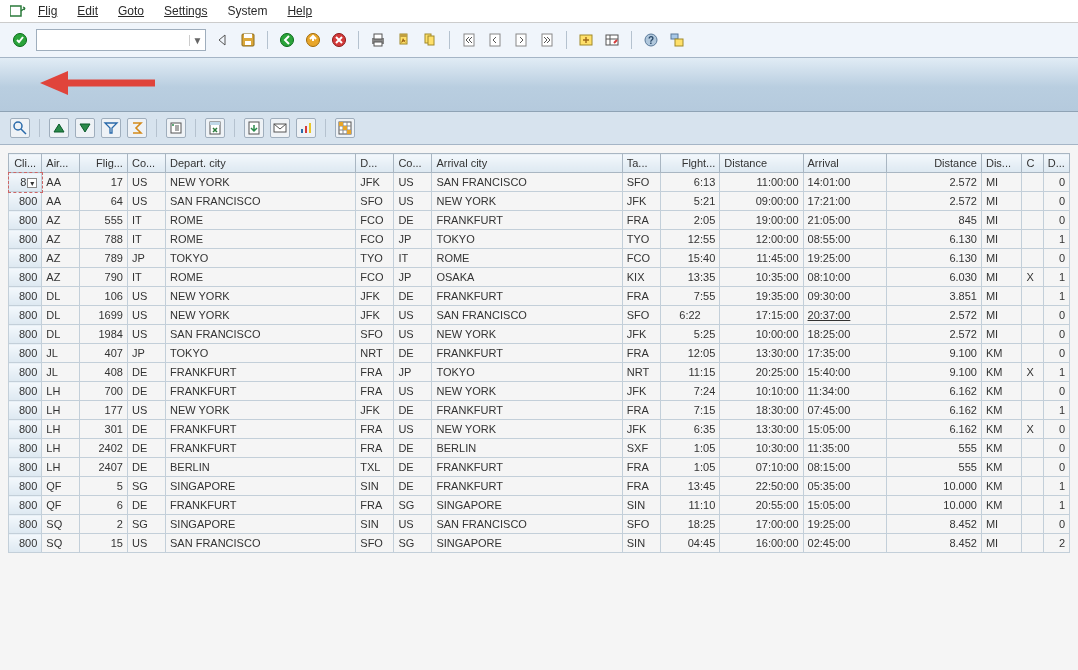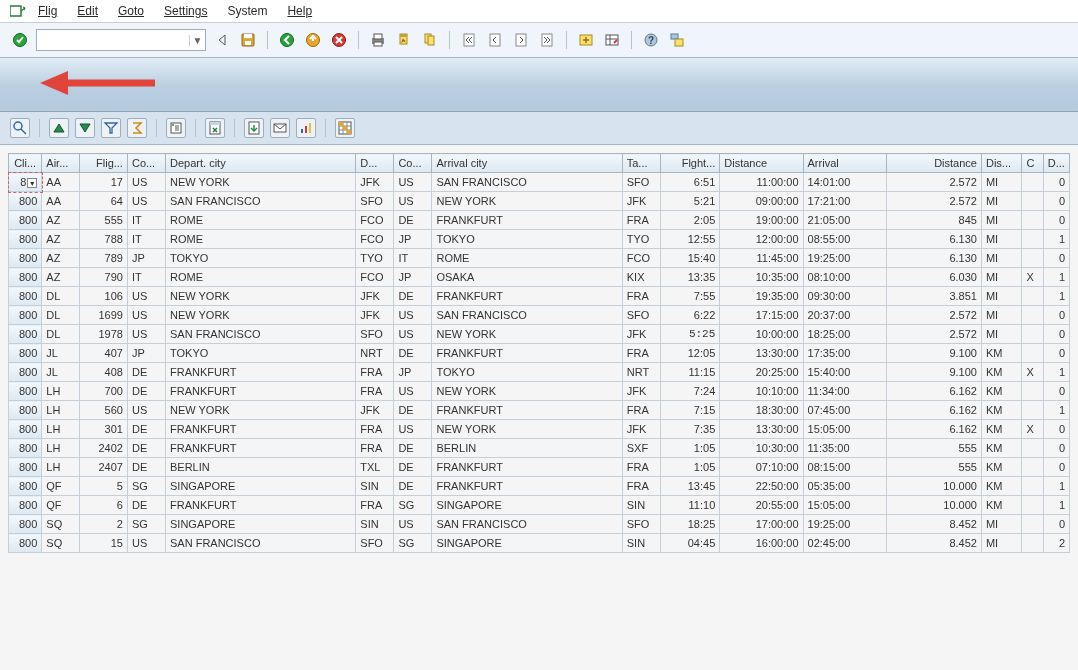--- a/index.html
+++ b/index.html
@@ -274,21 +274,21 @@
         <tr>
           <td class="r idx" style="max-width: 28px; outline: rgb(204, 102, 102) dashed 1px;">8<span style="display:inline-block;width:10px;height:10px;border:1px solid #888;background:#fff;vertical-align:middle;margin-left:1px;font-size:8px;line-height:9px;text-align:center;">▾</span></td>
           <td style="max-width: 32px;">AA</td>
           <td class="r" style="max-width: 40px;">17</td>
           <td style="max-width: 32px;">US</td>
           <td style="max-width: 160px;">NEW YORK</td>
           <td style="max-width: 32px;">JFK</td>
           <td style="max-width: 32px;">US</td>
           <td style="max-width: 160px;">SAN FRANCISCO</td>
           <td style="max-width: 32px;">SFO</td>
-          <td class="r" style="max-width: 50px;">6:51</td>
+          <td class="r" style="max-width: 50px;">6:13</td>
           <td class="r" style="max-width: 70px;">11:00:00</td>
           <td style="max-width: 70px;">14:01:00</td>
           <td class="r" style="max-width: 80px;">2.572</td>
           <td style="max-width: 34px;">MI</td>
           <td style="max-width: 18px;"></td>
           <td class="r" style="max-width: 22px;">0</td>
         </tr>
         <tr>
           <td class="r idx" style="max-width: 28px;">800</td>
           <td style="max-width: 32px;">AA</td>
@@ -400,39 +400,39 @@
         <tr>
           <td class="r idx" style="max-width: 28px;">800</td>
           <td style="max-width: 32px;">DL</td>
           <td class="r" style="max-width: 40px;">1699</td>
           <td style="max-width: 32px;">US</td>
           <td style="max-width: 160px;">NEW YORK</td>
           <td style="max-width: 32px;">JFK</td>
           <td style="max-width: 32px;">US</td>
           <td style="max-width: 160px;">SAN FRANCISCO</td>
           <td style="max-width: 32px;">SFO</td>
-          <td class="r" style="max-width: 50px;">6:22</td>
+          <td class="r" style="max-width: 50px; text-align: center;">6:22</td>
           <td class="r" style="max-width: 70px;">17:15:00</td>
-          <td style="max-width: 70px;">20:37:00</td>
+          <td style="max-width: 70px; text-decoration: underline;">20:37:00</td>
           <td class="r" style="max-width: 80px;">2.572</td>
           <td style="max-width: 34px;">MI</td>
           <td style="max-width: 18px;"></td>
           <td class="r" style="max-width: 22px;">0</td>
         </tr>
         <tr>
           <td class="r idx" style="max-width: 28px;">800</td>
           <td style="max-width: 32px;">DL</td>
-          <td class="r" style="max-width: 40px;">1978</td>
+          <td class="r" style="max-width: 40px;">1984</td>
           <td style="max-width: 32px;">US</td>
           <td style="max-width: 160px;">SAN FRANCISCO</td>
           <td style="max-width: 32px;">SFO</td>
           <td style="max-width: 32px;">US</td>
           <td style="max-width: 160px;">NEW YORK</td>
           <td style="max-width: 32px;">JFK</td>
-          <td class="r" style="max-width: 50px; font-family: Liberation Mono, monospace;">5:25</td>
+          <td class="r" style="max-width: 50px;">5:25</td>
           <td class="r" style="max-width: 70px;">10:00:00</td>
           <td style="max-width: 70px;">18:25:00</td>
           <td class="r" style="max-width: 80px;">2.572</td>
           <td style="max-width: 34px;">MI</td>
           <td style="max-width: 18px;"></td>
           <td class="r" style="max-width: 22px;">0</td>
         </tr>
         <tr>
           <td class="r idx" style="max-width: 28px;">800</td>
           <td style="max-width: 32px;">JL</td>
@@ -483,21 +483,21 @@
           <td class="r" style="max-width: 70px;">10:10:00</td>
           <td style="max-width: 70px;">11:34:00</td>
           <td class="r" style="max-width: 80px;">6.162</td>
           <td style="max-width: 34px;">KM</td>
           <td style="max-width: 18px;"></td>
           <td class="r" style="max-width: 22px;">0</td>
         </tr>
         <tr>
           <td class="r idx" style="max-width: 28px;">800</td>
           <td style="max-width: 32px;">LH</td>
-          <td class="r" style="max-width: 40px;">560</td>
+          <td class="r" style="max-width: 40px;">177</td>
           <td style="max-width: 32px;">US</td>
           <td style="max-width: 160px;">NEW YORK</td>
           <td style="max-width: 32px;">JFK</td>
           <td style="max-width: 32px;">DE</td>
           <td style="max-width: 160px;">FRANKFURT</td>
           <td style="max-width: 32px;">FRA</td>
           <td class="r" style="max-width: 50px;">7:15</td>
           <td class="r" style="max-width: 70px;">18:30:00</td>
           <td style="max-width: 70px;">07:45:00</td>
           <td class="r" style="max-width: 80px;">6.162</td>
@@ -508,21 +508,21 @@
         <tr>
           <td class="r idx" style="max-width: 28px;">800</td>
           <td style="max-width: 32px;">LH</td>
           <td class="r" style="max-width: 40px;">301</td>
           <td style="max-width: 32px;">DE</td>
           <td style="max-width: 160px;">FRANKFURT</td>
           <td style="max-width: 32px;">FRA</td>
           <td style="max-width: 32px;">US</td>
           <td style="max-width: 160px;">NEW YORK</td>
           <td style="max-width: 32px;">JFK</td>
-          <td class="r" style="max-width: 50px;">7:35</td>
+          <td class="r" style="max-width: 50px;">6:35</td>
           <td class="r" style="max-width: 70px;">13:30:00</td>
           <td style="max-width: 70px;">15:05:00</td>
           <td class="r" style="max-width: 80px;">6.162</td>
           <td style="max-width: 34px;">KM</td>
           <td style="max-width: 18px;">X</td>
           <td class="r" style="max-width: 22px;">0</td>
         </tr>
         <tr>
           <td class="r idx" style="max-width: 28px;">800</td>
           <td style="max-width: 32px;">LH</td>

